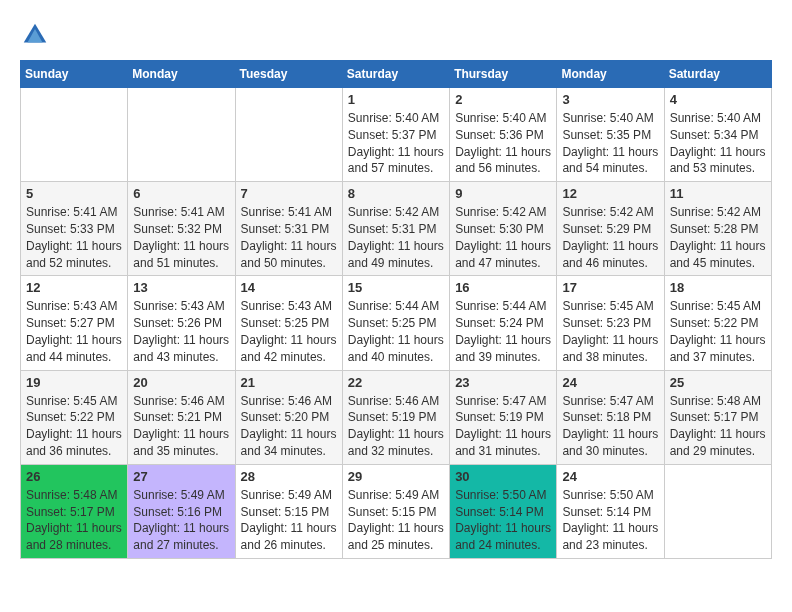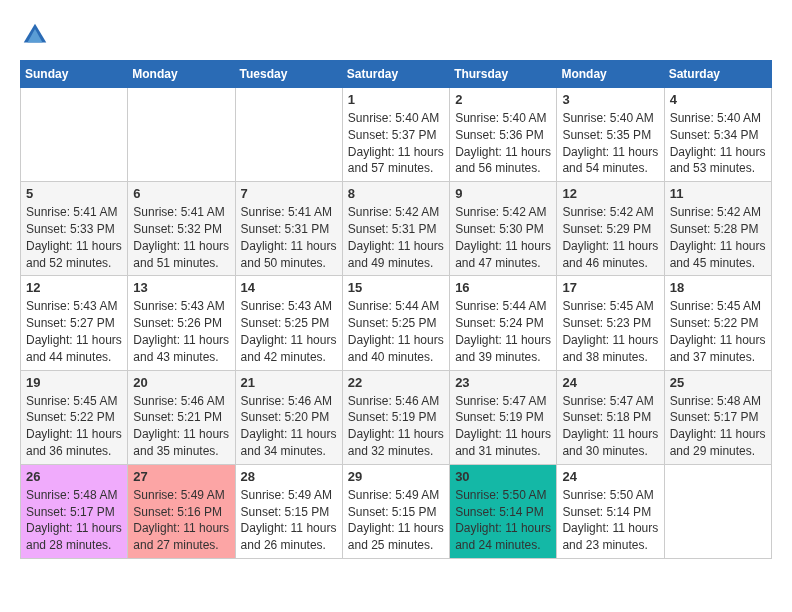--- a/index.html
+++ b/index.html
@@ -297,28 +297,28 @@
         </td>
         <td style="background: rgb(245, 245, 245);">
           <div class="day-number">25</div>
           <div class="day-info" style="white-space: pre-line;">Sunrise: 5:48 AM
 Sunset: 5:17 PM
 Daylight: 11 hours
 and 29 minutes.</div>
         </td>
       </tr>
       <tr>
-        <td style="background: #f0abfc;">
+        <td style="background: #22c55e;">
           <div class="day-number">26</div>
           <div class="day-info" style="white-space: pre-line;">Sunrise: 5:48 AM
 Sunset: 5:17 PM
 Daylight: 11 hours
 and 28 minutes.</div>
         </td>
-        <td style="background: #fca5a5; margin-top: 43px;">
+        <td style="background: #c4b5fd; margin-top: 43px;">
           <div class="day-number">27</div>
           <div class="day-info" style="white-space: pre-line;">Sunrise: 5:49 AM
 Sunset: 5:16 PM
 Daylight: 11 hours
 and 27 minutes.</div>
         </td>
         <td style="background: rgb(255, 255, 255);">
           <div class="day-number">28</div>
           <div class="day-info" style="white-space: pre-line;">Sunrise: 5:49 AM
 Sunset: 5:15 PM

